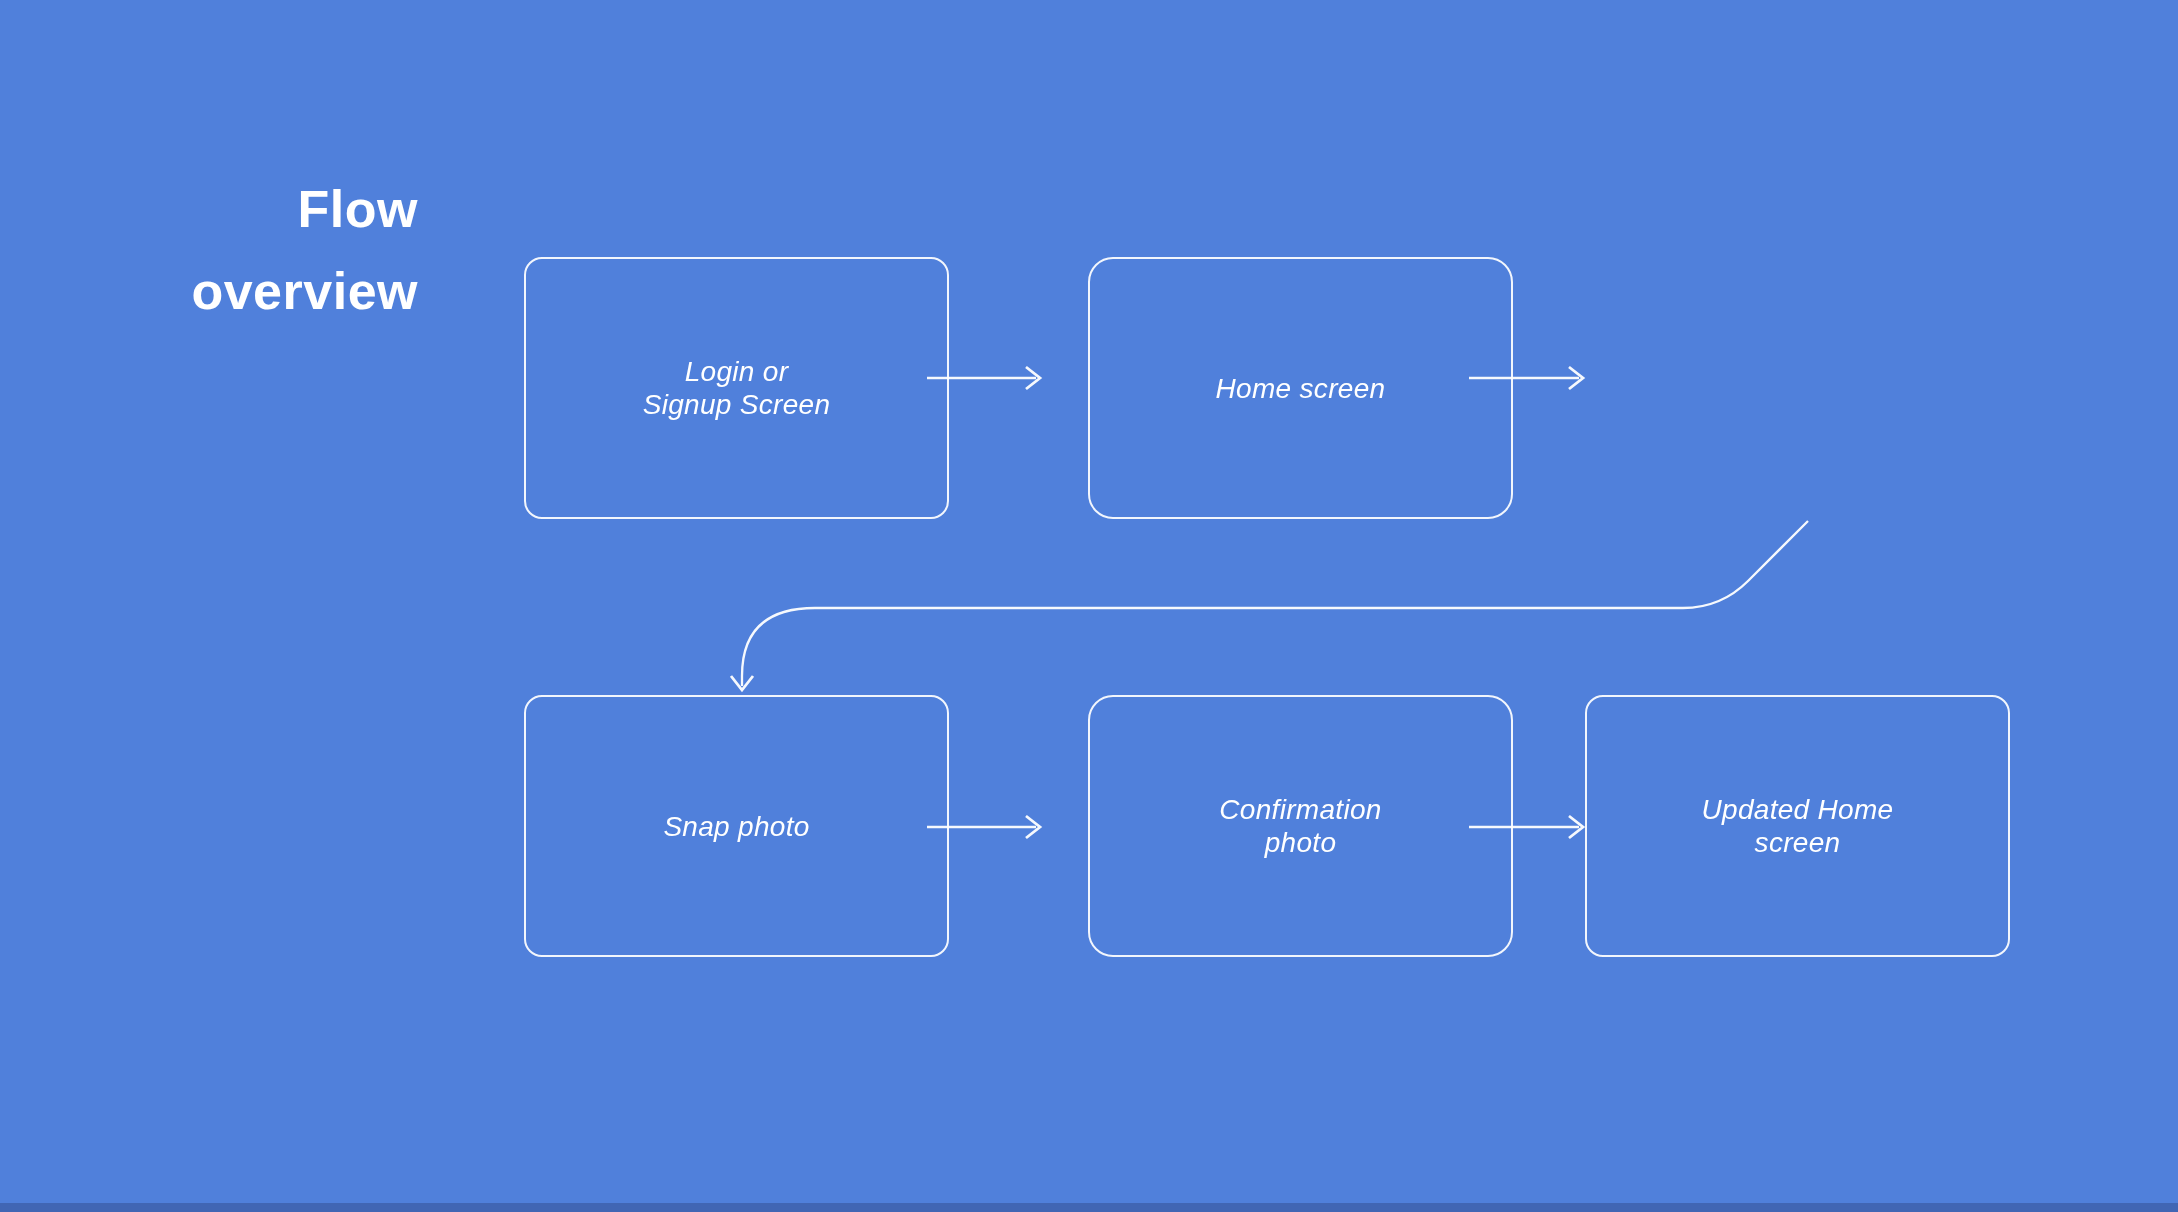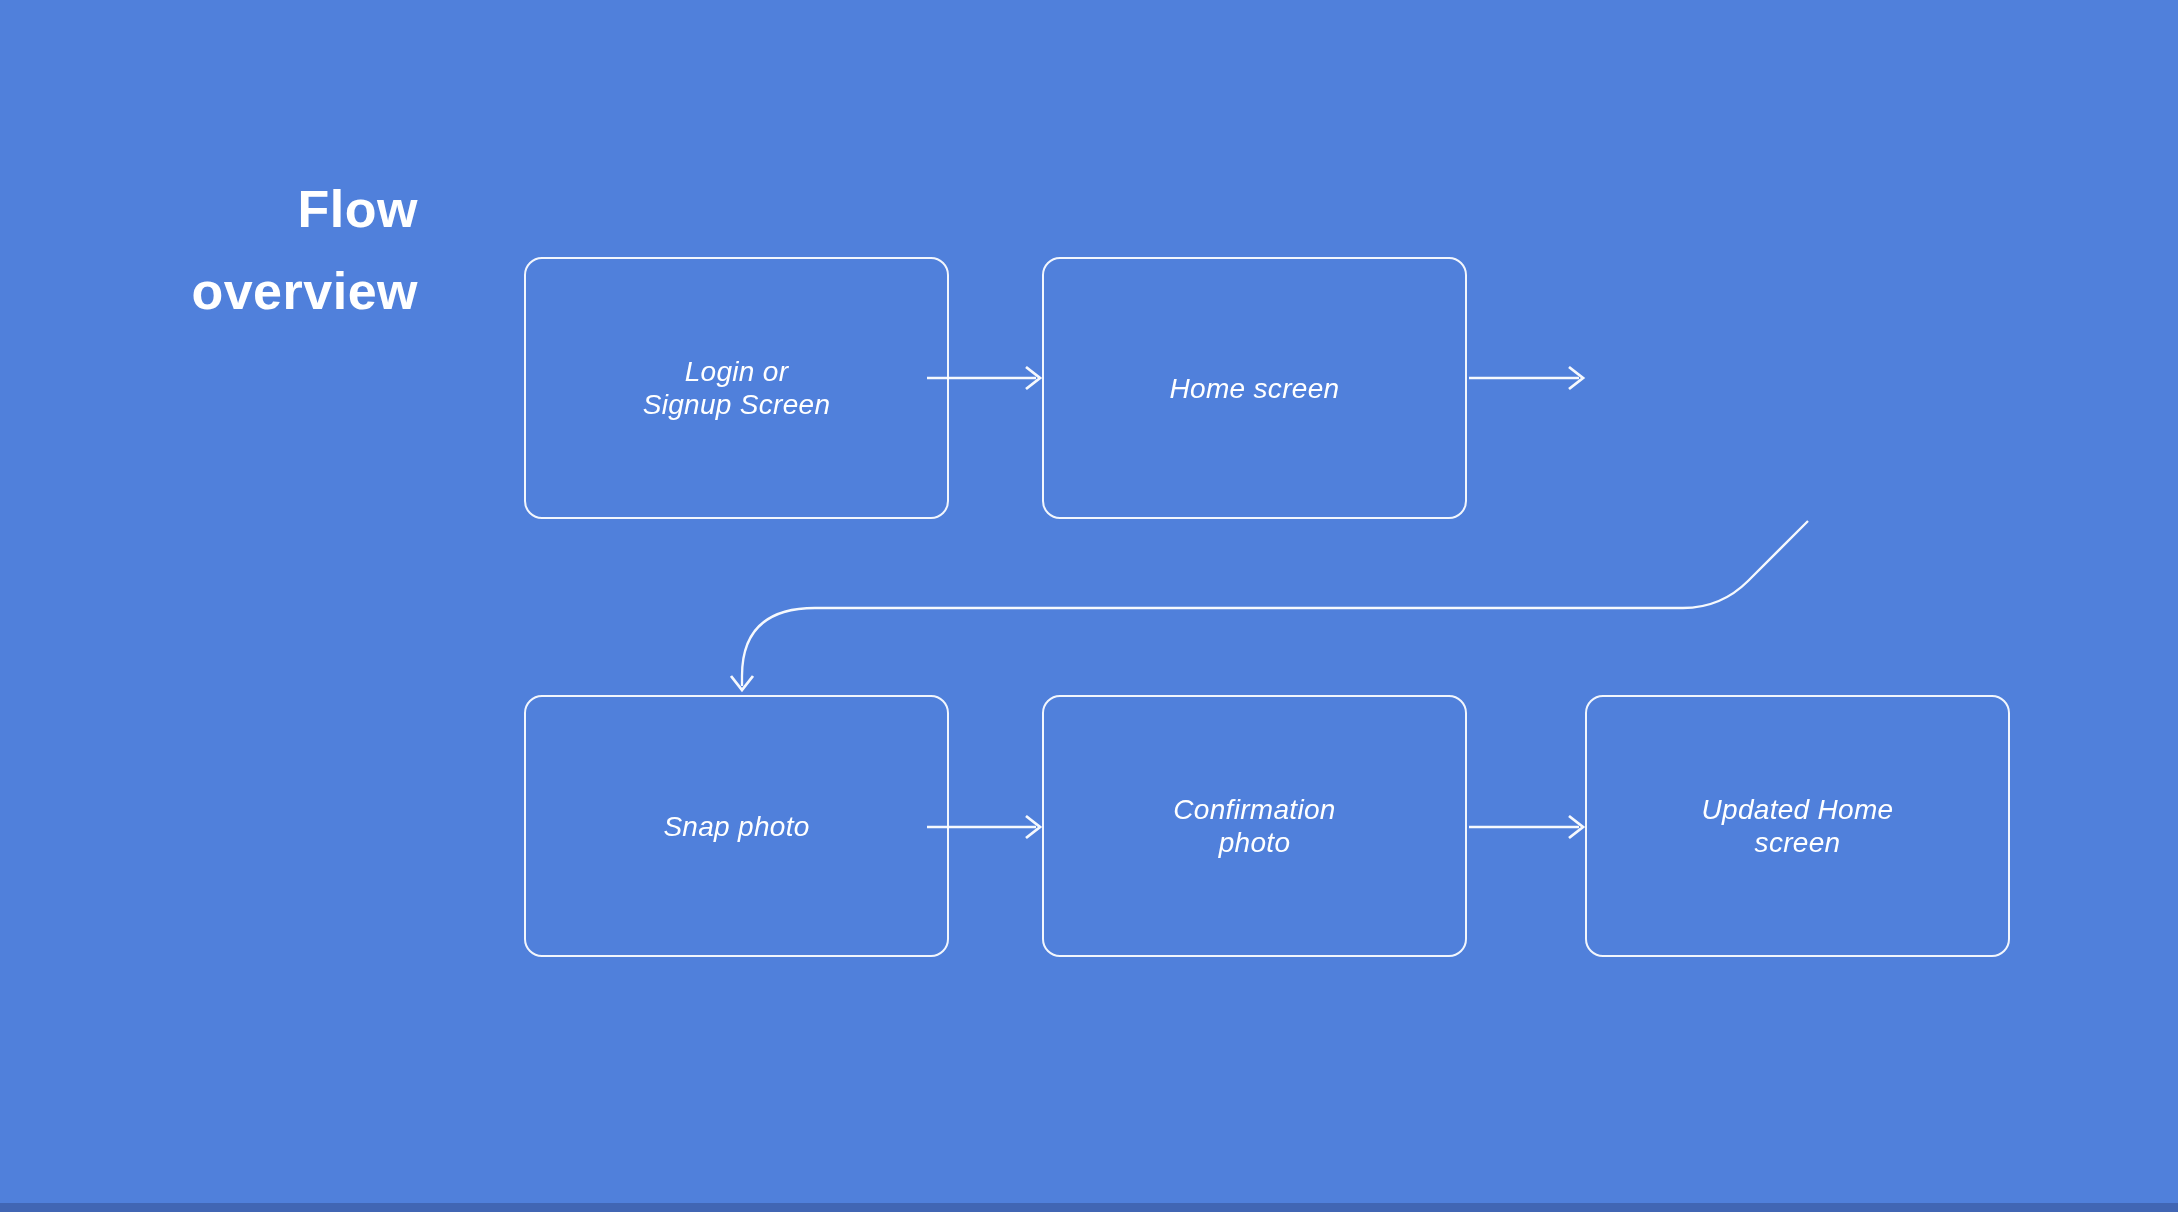--- a/index.html
+++ b/index.html
@@ -46,21 +46,21 @@
     font-size: 28px;
     font-style: italic;
     line-height: 33px;
     text-align: center;
     white-space: pre-line;
     letter-spacing: 0.3px;
   }
   .row1 { top: 257px; }
   .row2 { top: 695px; }
   .col1 { left: 500px; margin-left: 24px; }
-  .col2 { left: 1042px; }
+  .col2 { left: 1088px; border-radius: 25px; }
   .col3 { left: 1585px; }
   .connector-layer {
     position: absolute;
     left: 0;
     top: 0;
     width: 2178px;
     height: 1212px;
     pointer-events: none;
   }
   .connector-layer path {

